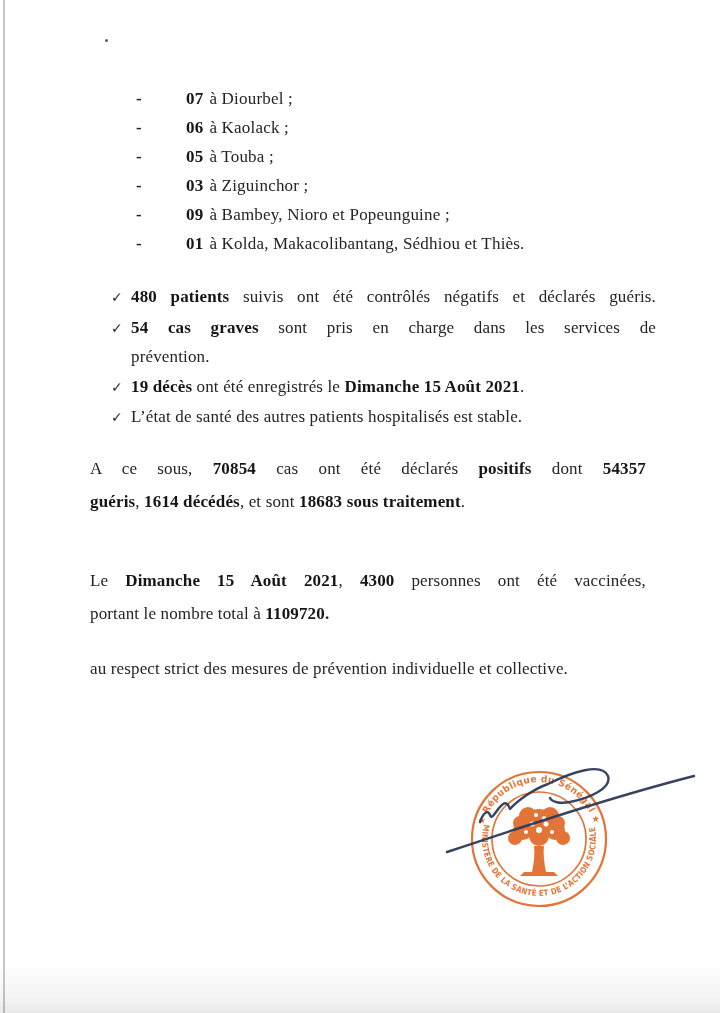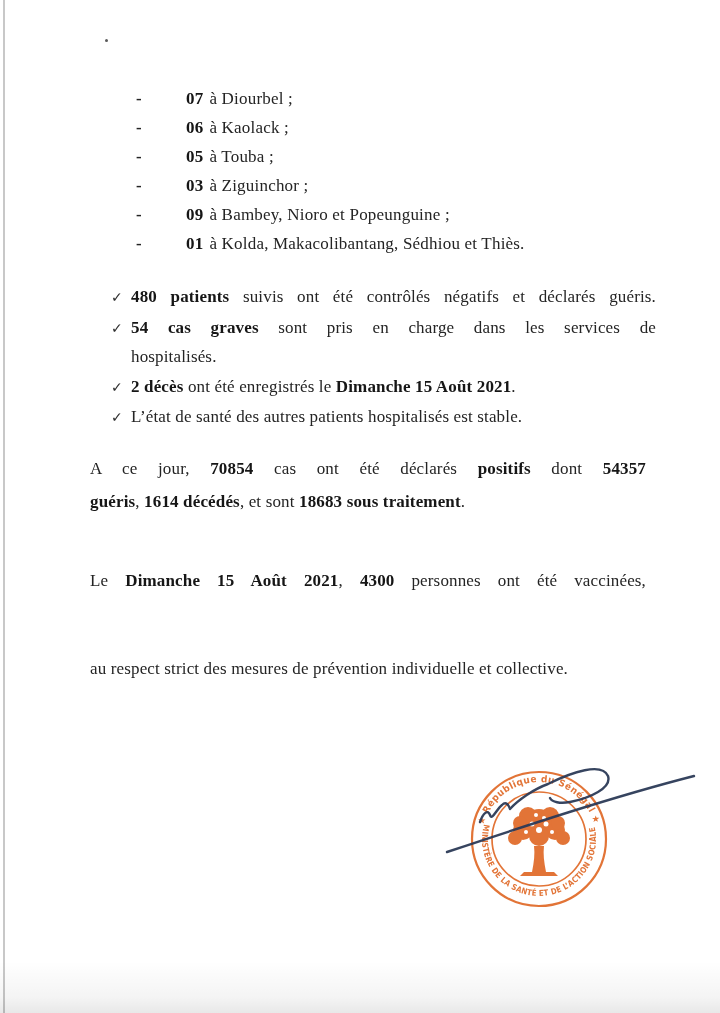--- a/index.html
+++ b/index.html
@@ -92,44 +92,45 @@
     <div class="srow">
       <span class="check">✓</span>
       <div class="stext">
         <div class="line just"><span class="b">480 patients</span><span> suivis ont été contrôlés négatifs et déclarés guéris.</span></div>
       </div>
     </div>
     <div class="srow">
       <span class="check">✓</span>
       <div class="stext">
         <div class="line just"><span class="b">54 cas graves</span><span> sont pris en charge dans les services de</span></div>
-        <div class="line"><span>hospitalisés.</span></div>
+        <div class="line"><span>prévention.</span></div>
       </div>
     </div>
     <div class="srow">
       <span class="check">✓</span>
       <div class="stext">
-        <div class="line"><span class="b">2 décès</span><span> ont été enregistrés le </span><span class="b">Dimanche 15 Août 2021</span><span>.</span></div>
+        <div class="line"><span class="b">19 décès</span><span> ont été enregistrés le </span><span class="b">Dimanche 15 Août 2021</span><span>.</span></div>
       </div>
     </div>
     <div class="srow">
       <span class="check">✓</span>
       <div class="stext">
         <div class="line"><span>L’état de santé des autres patients hospitalisés est stable.</span></div>
       </div>
     </div>
   </div>
 
   <div class="para p1">
-    <div class="line just"><span>A ce jour, </span><span class="b">70854</span><span> cas ont été déclarés </span><span class="b">positifs</span><span> dont </span><span class="b">54357</span></div>
+    <div class="line just"><span>A ce sous, </span><span class="b">70854</span><span> cas ont été déclarés </span><span class="b">positifs</span><span> dont </span><span class="b">54357</span></div>
     <div class="line"><span class="b">guéris</span><span>, </span><span class="b">1614 décédés</span><span>, et sont </span><span class="b">18683 sous traitement</span><span>.</span></div>
   </div>
 
   <div class="para p2">
     <div class="line just"><span>Le </span><span class="b">Dimanche 15 Août 2021</span><span>, </span><span class="b">4300</span><span> personnes ont été vaccinées,</span></div>
+    <div class="line"><span>portant le nombre total à </span><span class="b">1109720.</span></div>
   </div>
 
   <div class="para p3">
     <div class="line"><span>au respect strict des mesures de prévention individuelle et collective.</span></div>
   </div>
 
   <div class="stamp">
     <svg viewBox="0 0 142 142" xmlns="http://www.w3.org/2000/svg">
       <defs>
         <path id="arcTop" d="M 15.3 59.2 A 57 57 0 0 1 126.8 59.2" fill="none"></path>

